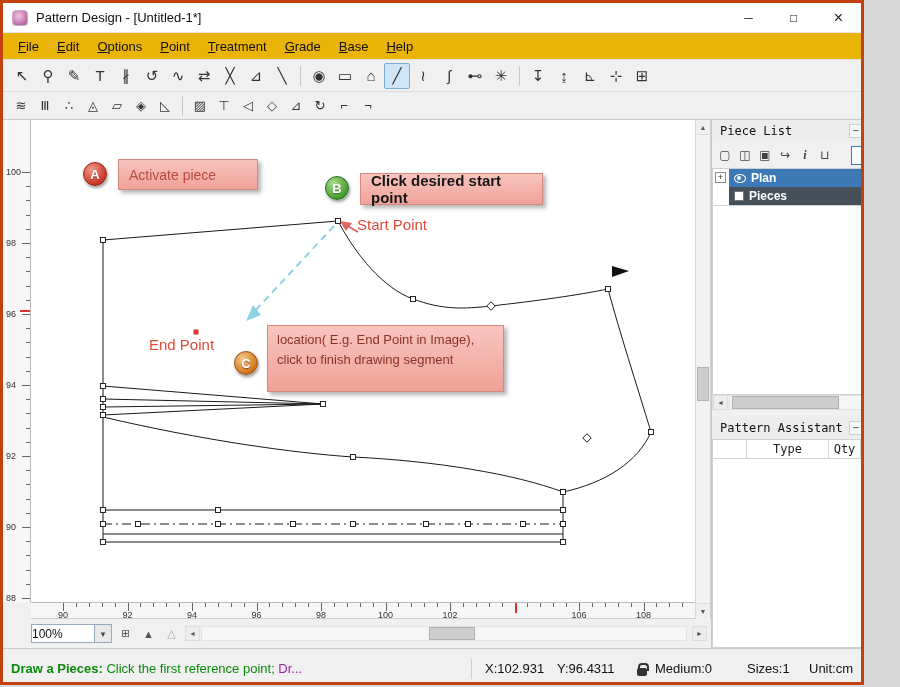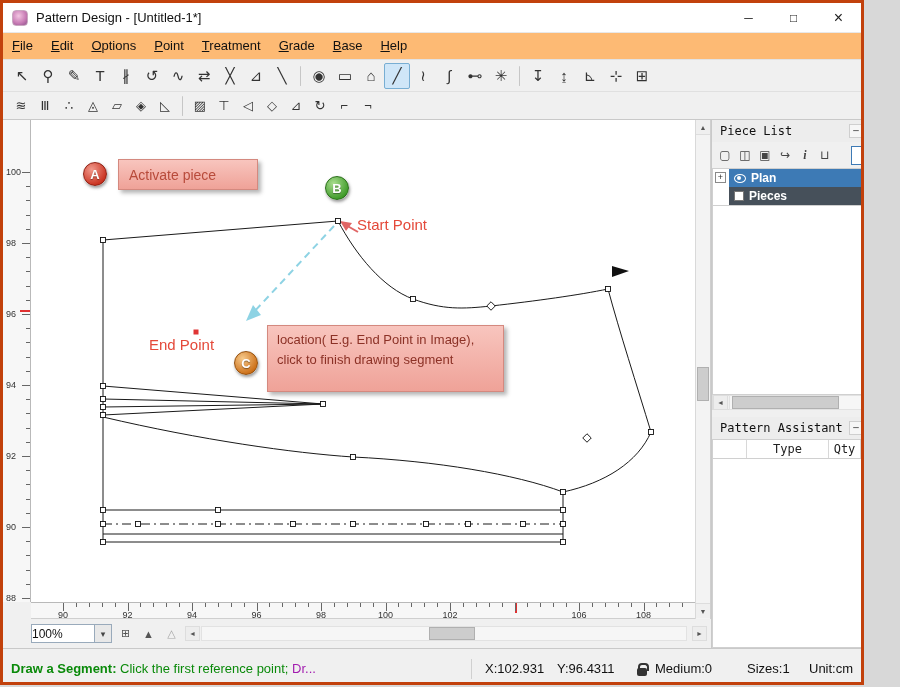--- a/index.html
+++ b/index.html
@@ -8,21 +8,21 @@
 
 
 .titlebar{position:absolute;left:0;top:0;width:100%;height:30px;background:#fff;display:flex;align-items:center;border-bottom:1px solid #e8e8e8}
 .app-icon{width:16px;height:16px;margin:0 8px 0 9px;border-radius:4px;background:radial-gradient(circle at 40% 35%,#f3c6e2,#c77bb4 60%,#8e4f8a);border:1px solid #c8a8c0;flex:0 0 auto}
 .title-text{font-size:13px;color:#111}
 .win-controls{margin-left:auto;display:flex;height:100%}
 .win-btn{width:45px;height:100%;display:flex;align-items:center;justify-content:center;font-size:12px;color:#222}
 .win-btn.close{font-size:16px}
 
 
-.menubar{position:absolute;left:0;top:30px;width:100%;height:27px;background:#fdba74;display:flex;align-items:flex-start;border-bottom:1px solid #e2e2e2}
+.menubar{position:absolute;left:0;top:30px;width:100%;height:27px;background:#eab308;display:flex;align-items:center;padding-left:6px;border-bottom:1px solid #e2e2e2}
 .menu-item{display:inline-block;padding:0 9px;font-size:13px;line-height:25px;color:#111}
 .menu-item::first-letter{text-decoration:underline}
 
 
 .toolbar{position:absolute;left:0;width:100%;display:flex;align-items:center;padding-left:6px;background:#f0f0f0}
 .tb1{top:57px;height:32px;border-bottom:1px solid #e0e0e0}
 .tb2{top:89px;height:28px;border-bottom:1px solid #c9c9c9}
 .tbtn{width:26px;height:26px;display:flex;align-items:center;justify-content:center;color:#333;border:1px solid transparent;border-radius:2px;flex:0 0 auto}
 .tb2 .tbtn{width:24px;height:24px}
 .tbtn .glyph{font-size:15px;line-height:1}
@@ -381,20 +381,21 @@
           <rect x="529.5" y="401.5" width="5" height="5" class="mk" data-name="pattern-point"></rect>
           <rect x="69.5" y="419.5" width="5" height="5" class="mk" data-name="pattern-point"></rect>
           <rect x="529.5" y="419.5" width="5" height="5" class="mk" data-name="pattern-point"></rect>
           <rect x="457" y="183" width="6" height="6" transform="rotate(45 460 186)" class="mk" data-name="pattern-diamond-point"></rect>
           <rect x="553" y="315" width="6" height="6" transform="rotate(45 556 318)" class="mk" data-name="pattern-diamond-point"></rect>
         </svg>
 
       <span class="badge badge-a" data-name="badge-a">A</span>
       <div class="ann-box label-a" data-name="annotation-activate-piece">Activate piece</div>
       <span class="badge badge-b" data-name="badge-b">B</span>
+      <div class="ann-box label-b" data-name="annotation-click-start">Click desired start point</div>
       <span class="point-label start-pt" data-name="start-point-label">Start Point</span>
       <span class="point-label end-pt" data-name="end-point-label">End Point</span>
       <span class="badge badge-c" data-name="badge-c">C</span>
       <div class="ann-box c-box" data-name="annotation-move-cursor">
         <div data-name="annotation-line">location( E.g. End Point in Image),</div>
         <div data-name="annotation-line">click to finish drawing segment</div>
       </div>
     </div>
 
     <div class="hruler" data-name="horizontal-ruler" id="hruler">
@@ -567,21 +568,21 @@
         <span class="pa-cell" data-name="column-header-qty">Qty</span>
         <span class="pa-cell" data-name="column-header-report">epo</span>
       </div>
       <div class="pa-body" data-name="assistant-table-body"></div>
 
     </div>
   </div>
 
   <div class="statusbar" data-name="status-bar">
     <span class="sb hint" data-name="status-hint">
-      <span class="green bold" data-name="hint-tool-name">Draw a Segment:</span><span class="green" data-name="hint-instruction"> Click the first reference point; </span><span class="blue" data-name="hint-more-link">Dr...</span>
+      <span class="green bold" data-name="hint-tool-name">Draw a Pieces:</span><span class="green" data-name="hint-instruction"> Click the first reference point; </span><span class="blue" data-name="hint-more-link">Dr...</span>
     </span>
     <span class="sb-div" data-name="status-divider"></span>
     <span class="sb sb-x" data-name="cursor-x-readout">X:102.931</span>
     <span class="sb sb-y" data-name="cursor-y-readout">Y:96.4311</span>
     <span class="lock-icon" data-name="lock-icon"></span>
     <span class="sb sb-medium" data-name="medium-readout">Medium:0</span>
     <span class="sb sb-sizes" data-name="sizes-readout">Sizes:1</span>
     <span class="sb sb-unit" data-name="unit-readout">Unit:cm</span>
   </div>
 

